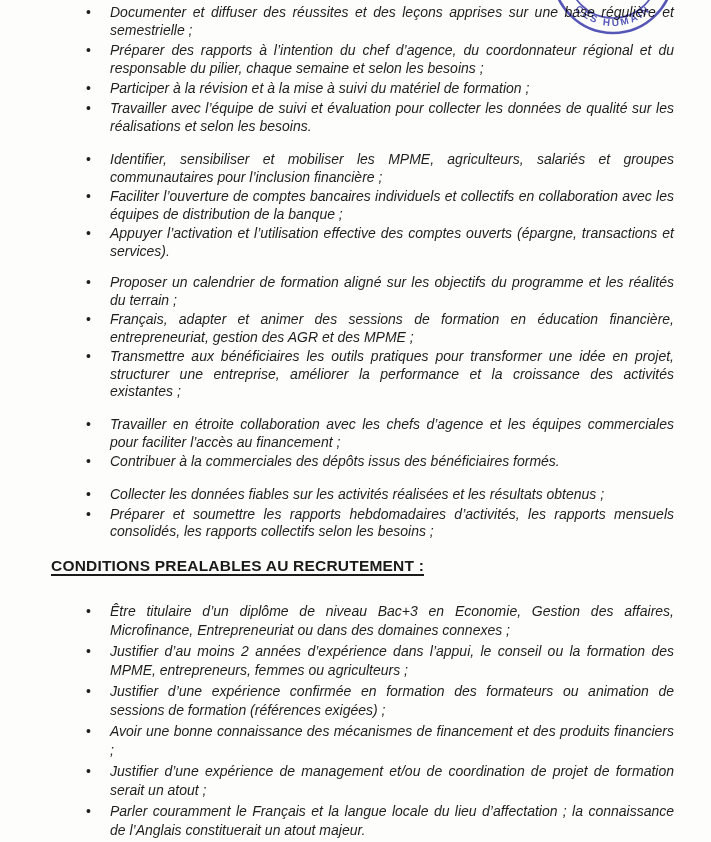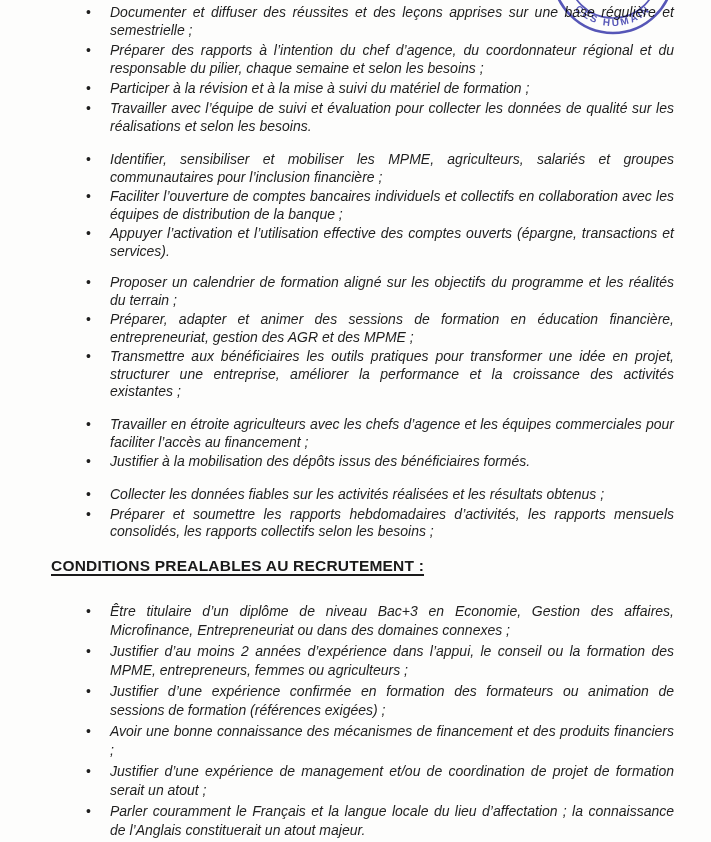--- a/index.html
+++ b/index.html
@@ -107,36 +107,36 @@
       </div>
     </div>
 
   <div class="group g3">
       <div class="bullet-item">
         <span class="dot">•</span>
         <span class="btxt">Proposer un calendrier de formation aligné sur les objectifs du programme et les réalités du terrain ;</span>
       </div>
       <div class="bullet-item">
         <span class="dot">•</span>
-        <span class="btxt">Préparer, adapter et animer des sessions de formation en éducation financière, entrepreneuriat, gestion des AGR et des MPME ;</span>
+        <span class="btxt">Français, adapter et animer des sessions de formation en éducation financière, entrepreneuriat, gestion des AGR et des MPME ;</span>
       </div>
       <div class="bullet-item">
         <span class="dot">•</span>
         <span class="btxt">Transmettre aux bénéficiaires les outils pratiques pour transformer une idée en projet, structurer une entreprise, améliorer la performance et la croissance des activités existantes ;</span>
       </div>
     </div>
 
   <div class="group g4">
       <div class="bullet-item">
         <span class="dot">•</span>
-        <span class="btxt">Travailler en étroite agriculteurs avec les chefs d’agence et les équipes commerciales pour faciliter l’accès au financement ;</span>
+        <span class="btxt">Travailler en étroite collaboration avec les chefs d’agence et les équipes commerciales pour faciliter l’accès au financement ;</span>
       </div>
       <div class="bullet-item">
         <span class="dot">•</span>
-        <span class="btxt">Justifier à la mobilisation des dépôts issus des bénéficiaires formés.</span>
+        <span class="btxt">Contribuer à la commerciales des dépôts issus des bénéficiaires formés.</span>
       </div>
     </div>
 
   <div class="group g5">
       <div class="bullet-item">
         <span class="dot">•</span>
         <span class="btxt">Collecter les données fiables sur les activités réalisées et les résultats obtenus ;</span>
       </div>
       <div class="bullet-item">
         <span class="dot">•</span>

